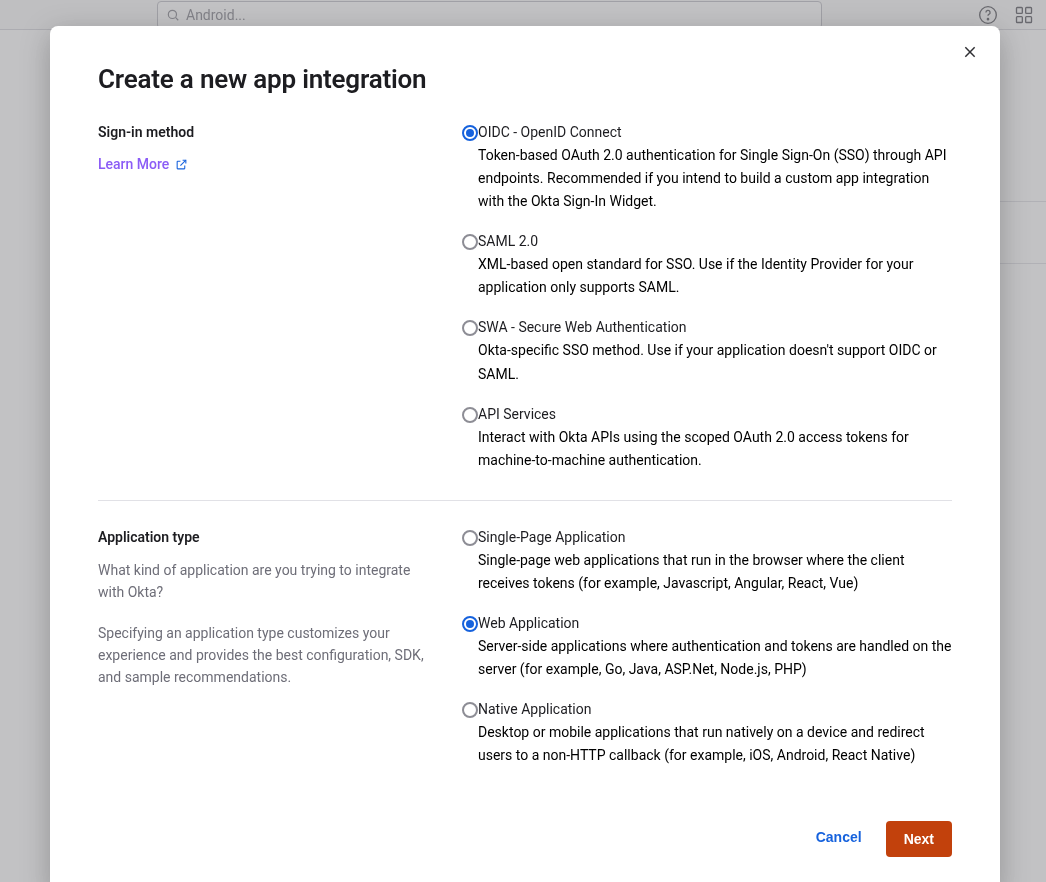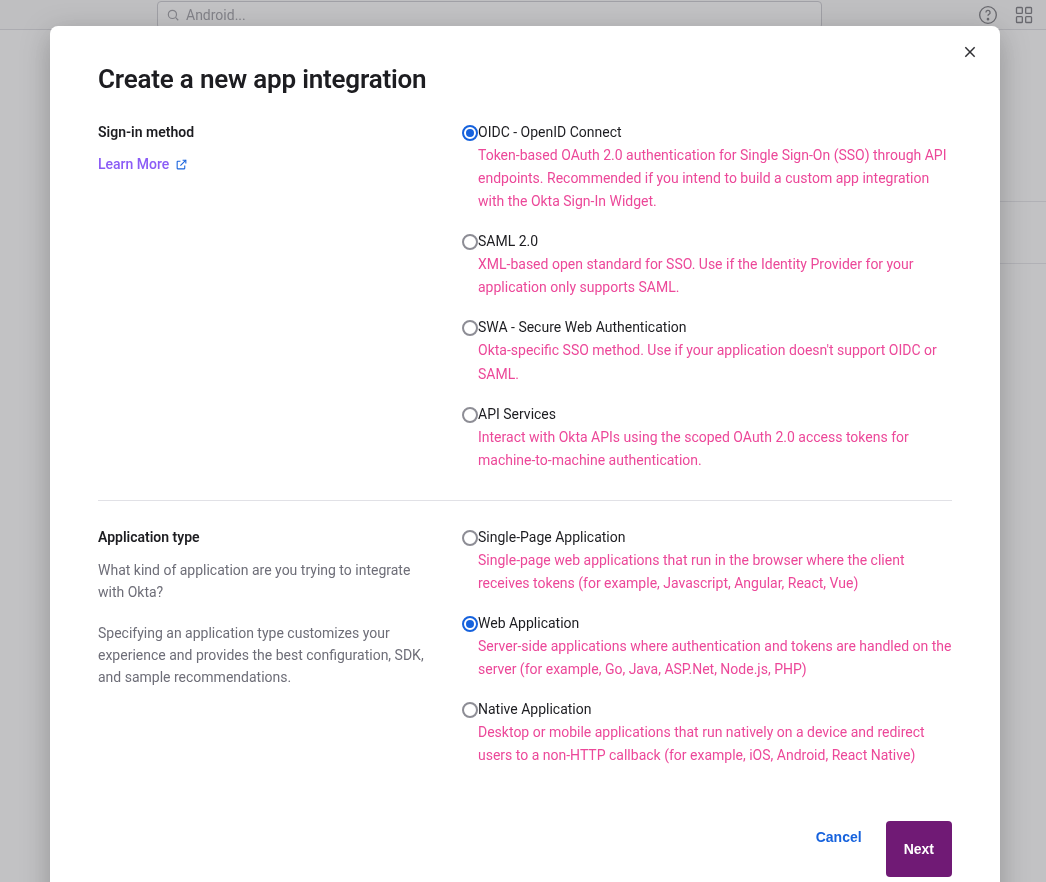--- a/index.html
+++ b/index.html
@@ -144,47 +144,47 @@
     border-radius:50%;
   }
   .opt-text { flex:1; }
   .opt-title {
     font-size: 14px;
     color: #1d1d21;
     margin-bottom: 4px;
   }
   .opt-desc {
     font-size: 14px;
-    color: #ec4899;
+    color: #000000;
     line-height: 1.65;
   }
   .footer {
     display: flex;
     justify-content: flex-end;
     gap: 20px;
     align-items: flex-start;
     margin-top: 26px;
   }
   .btn-cancel {
     color: #1662dd;
     font-size: 14px;
     font-weight: 600;
     background: none;
     border: none;
     cursor: pointer;
     padding: 8px 4px;
   }
   .btn-next {
-    background: #701a75;
+    background: #c2410c;
     color: #fff;
     font-size: 14px;
     font-weight: 600;
     border: none;
     border-radius: 4px;
-    padding: 20px 18px;
+    padding: 10px 18px;
     cursor: pointer;
   }
 </style>
 </head>
 <body>
 
 <div class="bg-topbar">
   <div class="bg-search">
     <svg width="14" height="14" viewBox="0 0 24 24" fill="none" stroke="#8c8c94" stroke-width="2">
         <circle cx="11" cy="11" r="7"></circle>

